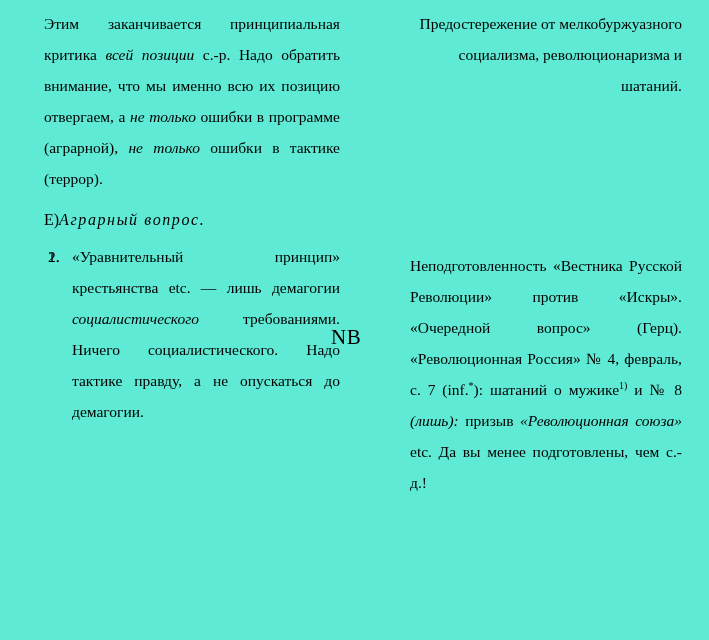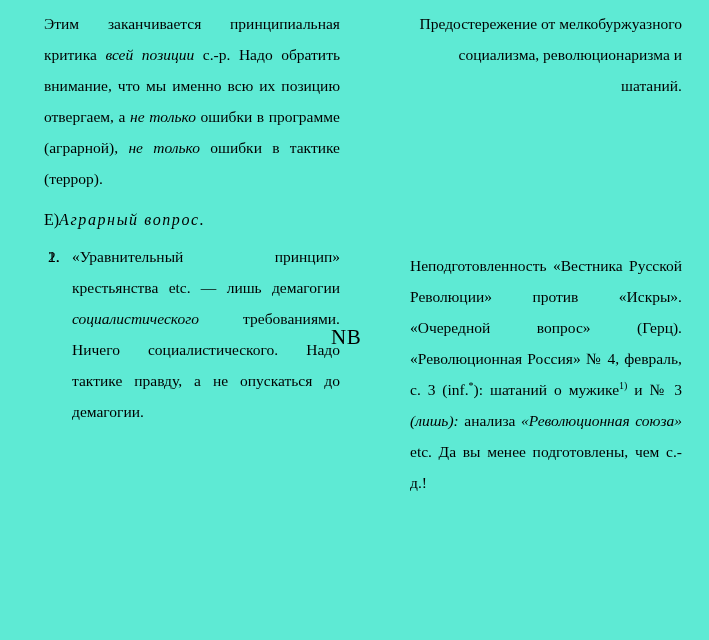--- a/index.html
+++ b/index.html
@@ -122,17 +122,17 @@
   </div>
 
   <div class="right-para-1">
     <p class="centered">Предостережение от мелкобуржуазного социализма, революционаризма и шатаний.</p>
   </div>
 
   <div class="nb-marker">NB</div>
 
   <div class="right-para-2">
     <p>
-      <span>Неподготовленность «Вестника Русской Революции» против «Искры». «Очередной вопрос» (Герц). «Революционная Россия» № 4, февраль, с. 3 (inf.</span><sup>*</sup><span>): шатаний о мужике</span><sup>1)</sup><span> и № 3 </span><i>(лишь):</i><span> анализа </span><i>«Революционная союза»</i><span> etc. Да вы менее подготовлены, чем с.-д.!</span>
+      <span>Неподготовленность «Вестника Русской Революции» против «Искры». «Очередной вопрос» (Герц). «Революционная Россия» № 4, февраль, с. 7 (inf.</span><sup>*</sup><span>): шатаний о мужике</span><sup>1)</sup><span> и № 8 </span><i>(лишь):</i><span> призыв </span><i>«Революционная союза»</i><span> etc. Да вы менее подготовлены, чем с.-д.!</span>
     </p>
   </div>
 
 </div>
 
 </body></html>

